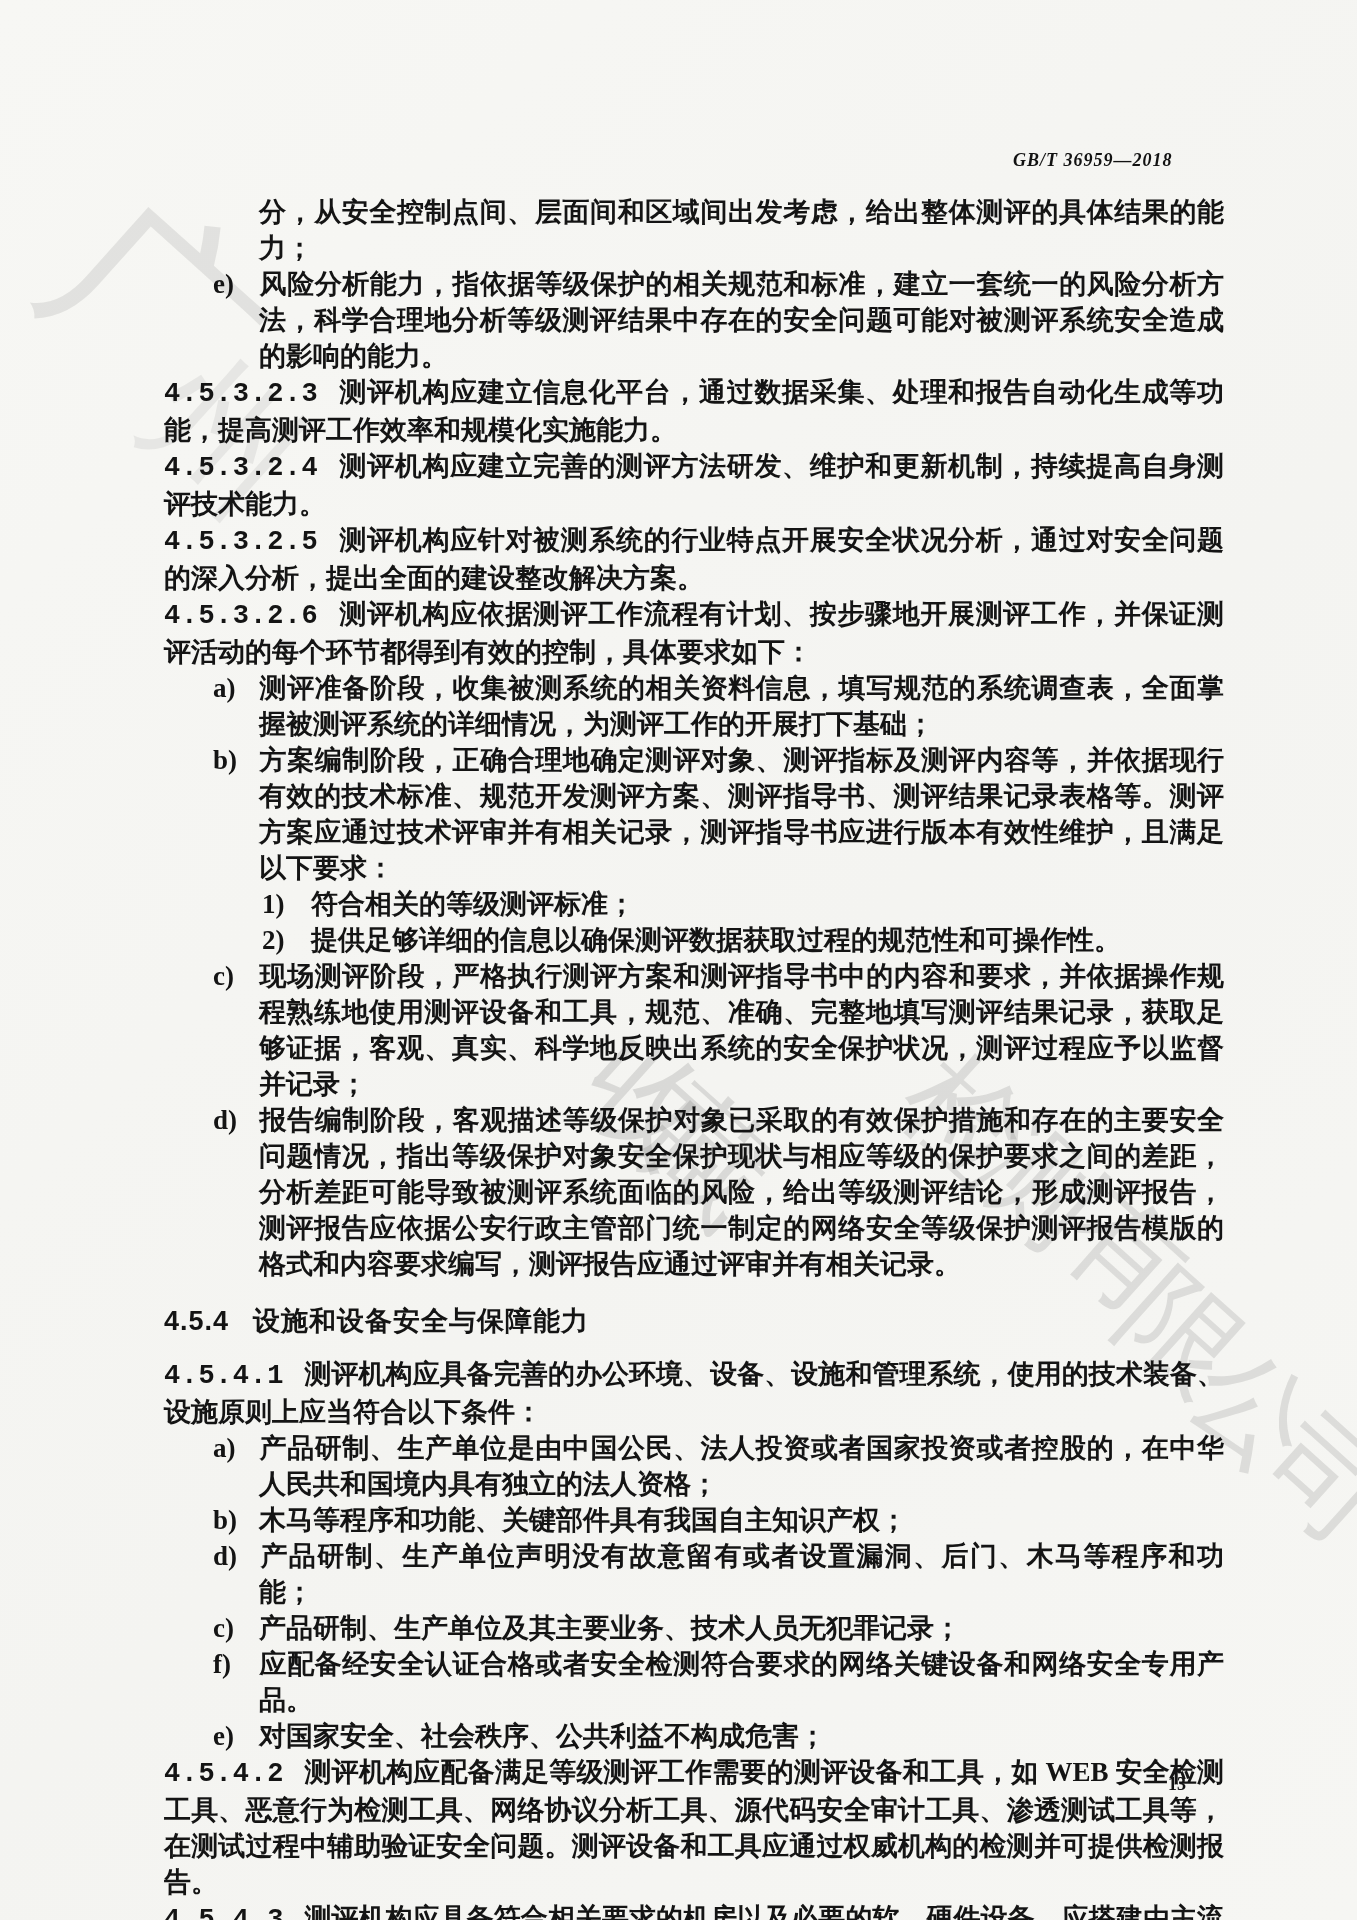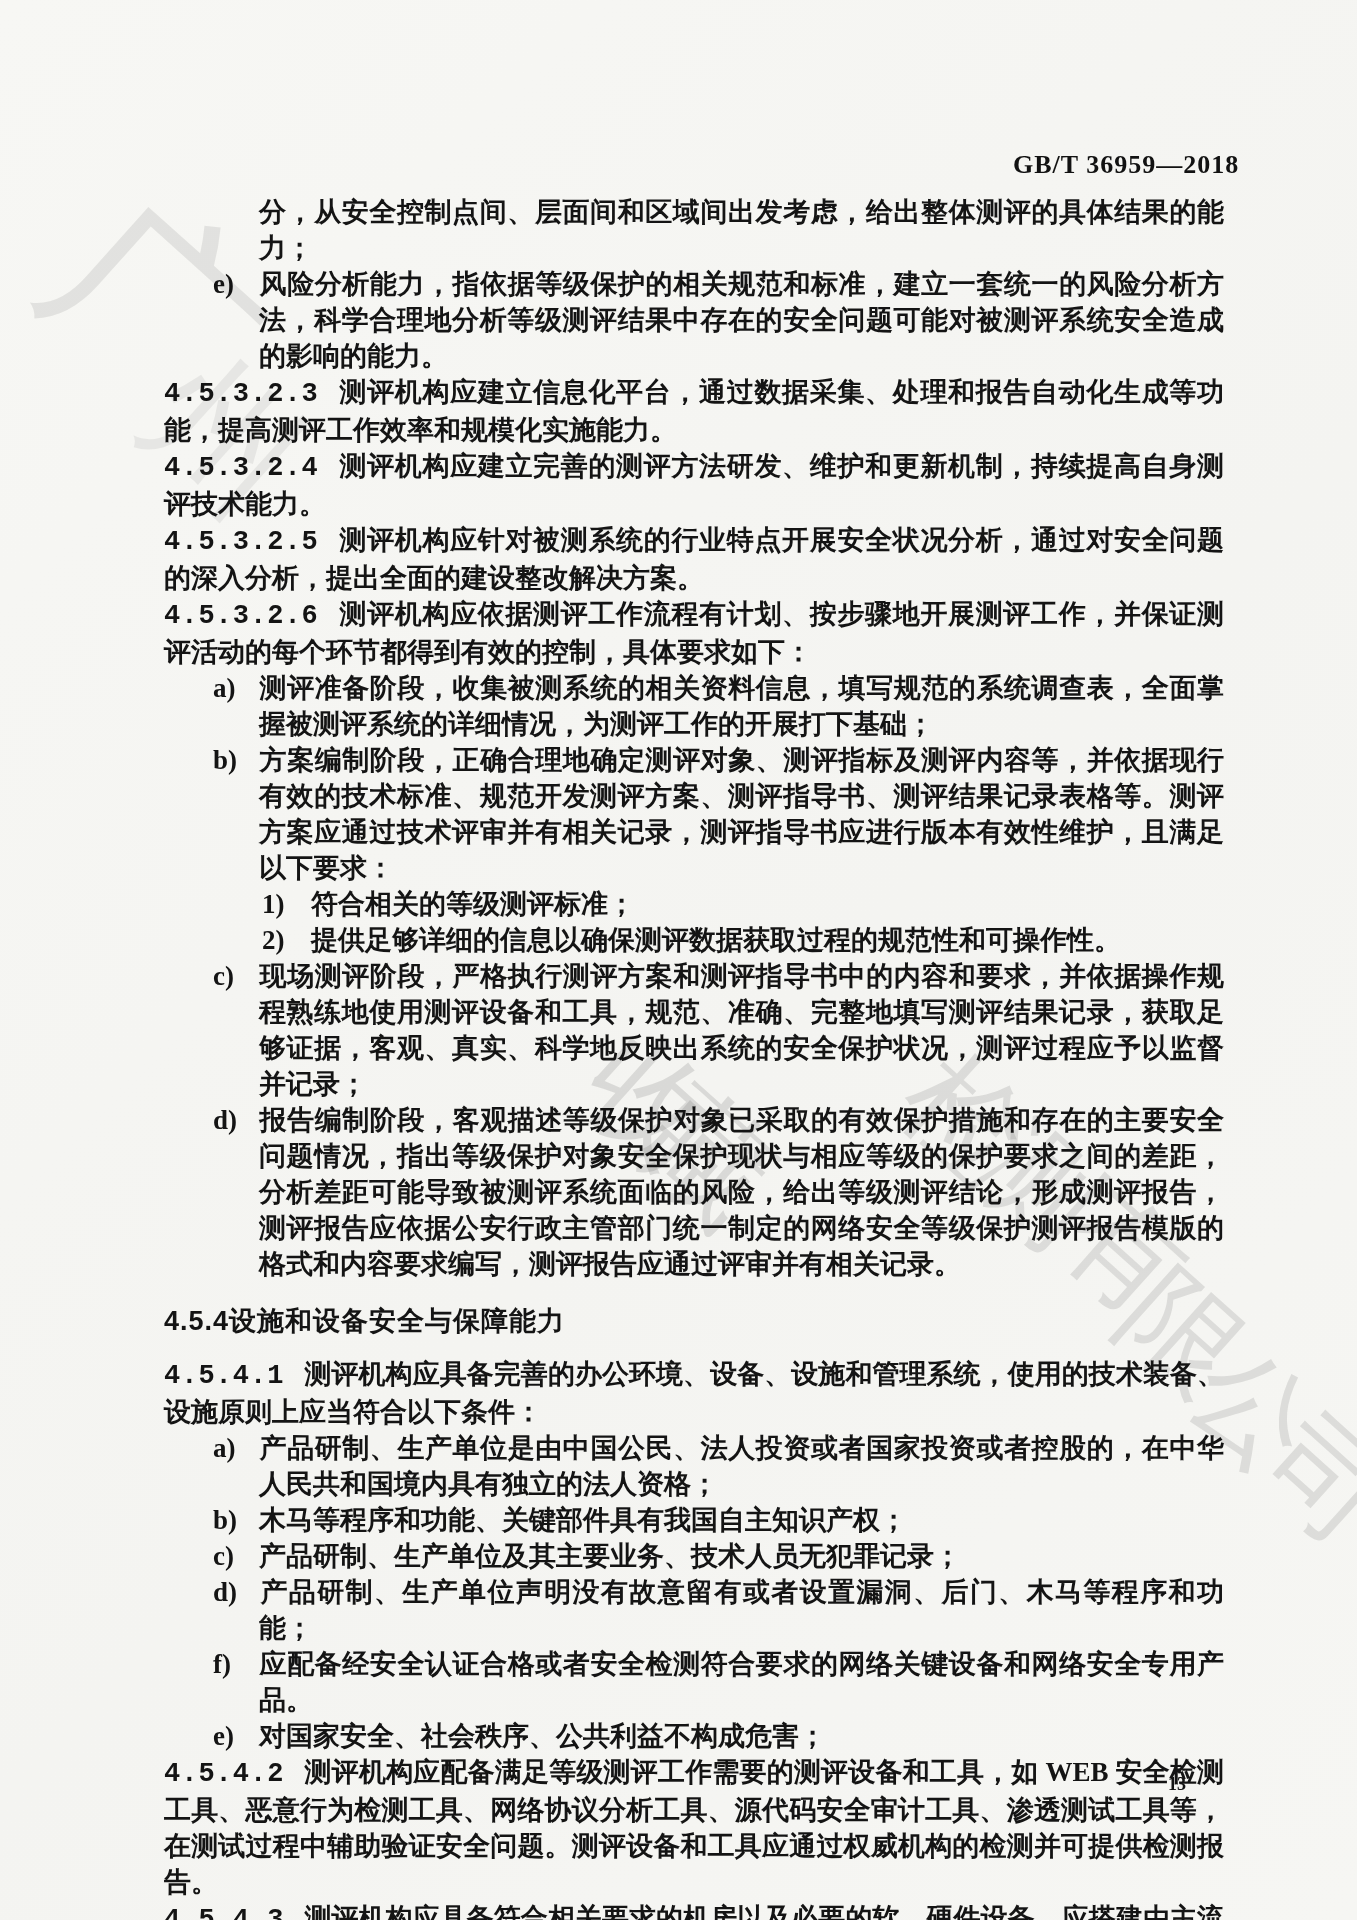--- a/index.html
+++ b/index.html
@@ -11,25 +11,26 @@
     background: linear-gradient(135deg, #f7f7f4 0%, #f4f4f1 55%, #f6f6f3 100%);
     overflow: hidden;
     font-family: "Liberation Serif", "DejaVu Serif", serif;
     color: #141414;
   }
   .std-code {
     position: absolute;
     top: 150px;
     left: 1013px;
     width: 230px;
-    font-size: 26px;
+    font-size: 18px;
     font-weight: 700;
     letter-spacing: 1px;
     white-space: nowrap;
     color: #121212;
+    font-style: italic;
   }
   .content {
     position: absolute;
     left: 164px;
     top: 194px;
     width: 1060px;
     font-size: 27px;
     line-height: 36px;
     font-weight: 700;
     text-align: justify;
@@ -50,21 +51,21 @@
     letter-spacing: 1px;
     margin-right: 20px;
   }
   
   .heading {
     font-family: "Liberation Sans", "DejaVu Sans", sans-serif;
     margin: 21px 0 17px 0 !important;
     letter-spacing: 1px;
     text-align: left;
   }
-  .heading > .label { }
+  .heading > .label { margin-right: 24px; }
   .page-number {
     position: absolute;
     left: 1168px;
     top: 1774px;
     font-size: 18px;
     font-weight: 700;
   }
   .watermark { position: absolute; inset: 0; pointer-events: none; }
   .watermark span {
     position: absolute;
@@ -103,21 +104,21 @@
       <p class="item"><span class="label">a)</span><span>测评准备阶段，收集被测系统的相关资料信息，填写规范的系统调查表，全面掌握被测评系统的详细情况，为测评工作的开展打下基础；</span></p>
       <p class="item"><span class="label">b)</span><span>方案编制阶段，正确合理地确定测评对象、测评指标及测评内容等，并依据现行有效的技术标准、规范开发测评方案、测评指导书、测评结果记录表格等。测评方案应通过技术评审并有相关记录，测评指导书应进行版本有效性维护，且满足以下要求：</span></p>
       <p class="subitem"><span class="label">1)</span><span>符合相关的等级测评标准；</span></p>
       <p class="subitem"><span class="label">2)</span><span>提供足够详细的信息以确保测评数据获取过程的规范性和可操作性。</span></p>
       <p class="item"><span class="label">c)</span><span>现场测评阶段，严格执行测评方案和测评指导书中的内容和要求，并依据操作规程熟练地使用测评设备和工具，规范、准确、完整地填写测评结果记录，获取足够证据，客观、真实、科学地反映出系统的安全保护状况，测评过程应予以监督并记录；</span></p>
       <p class="item"><span class="label">d)</span><span>报告编制阶段，客观描述等级保护对象已采取的有效保护措施和存在的主要安全问题情况，指出等级保护对象安全保护现状与相应等级的保护要求之间的差距，分析差距可能导致被测评系统面临的风险，给出等级测评结论，形成测评报告，测评报告应依据公安行政主管部门统一制定的网络安全等级保护测评报告模版的格式和内容要求编写，测评报告应通过评审并有相关记录。</span></p>
       <p class="heading"><span class="label">4.5.4</span><span>设施和设备安全与保障能力</span></p>
       <p class="clause"><span class="label">4.5.4.1</span><span>测评机构应具备完善的办公环境、设备、设施和管理系统，使用的技术装备、设施原则上应当符合以下条件：</span></p>
       <p class="item"><span class="label">a)</span><span>产品研制、生产单位是由中国公民、法人投资或者国家投资或者控股的，在中华人民共和国境内具有独立的法人资格；</span></p>
       <p class="item"><span class="label">b)</span><span>木马等程序和功能、关键部件具有我国自主知识产权；</span></p>
+      <p class="item"><span class="label">d)</span><span>产品研制、生产单位声明没有故意留有或者设置漏洞、后门、木马等程序和功能；</span></p>
       <p class="item"><span class="label">c)</span><span>产品研制、生产单位及其主要业务、技术人员无犯罪记录；</span></p>
-      <p class="item"><span class="label">d)</span><span>产品研制、生产单位声明没有故意留有或者设置漏洞、后门、木马等程序和功能；</span></p>
       <p class="item"><span class="label">f)</span><span>应配备经安全认证合格或者安全检测符合要求的网络关键设备和网络安全专用产品。</span></p>
       <p class="item"><span class="label">e)</span><span>对国家安全、社会秩序、公共利益不构成危害；</span></p>
       <p class="clause"><span class="label">4.5.4.2</span><span>测评机构应配备满足等级测评工作需要的测评设备和工具，如 WEB 安全检测工具、恶意行为检测工具、网络协议分析工具、源代码安全审计工具、渗透测试工具等，在测试过程中辅助验证安全问题。测评设备和工具应通过权威机构的检测并可提供检测报告。</span></p>
       <p class="clause"><span class="label">4.5.4.3</span><span>测评机构应具备符合相关要求的机房以及必要的软、硬件设备，应搭建由主流网络设备、安全设备、操作系统和数据库系统组成的基础环境，并能针对新技术新应用进行实验部署，以满足网络仿真、技术培训和模拟测试的需要。</span></p>
     </main>
   <div class="page-number">13</div>
 </div>
 
 </body></html>

